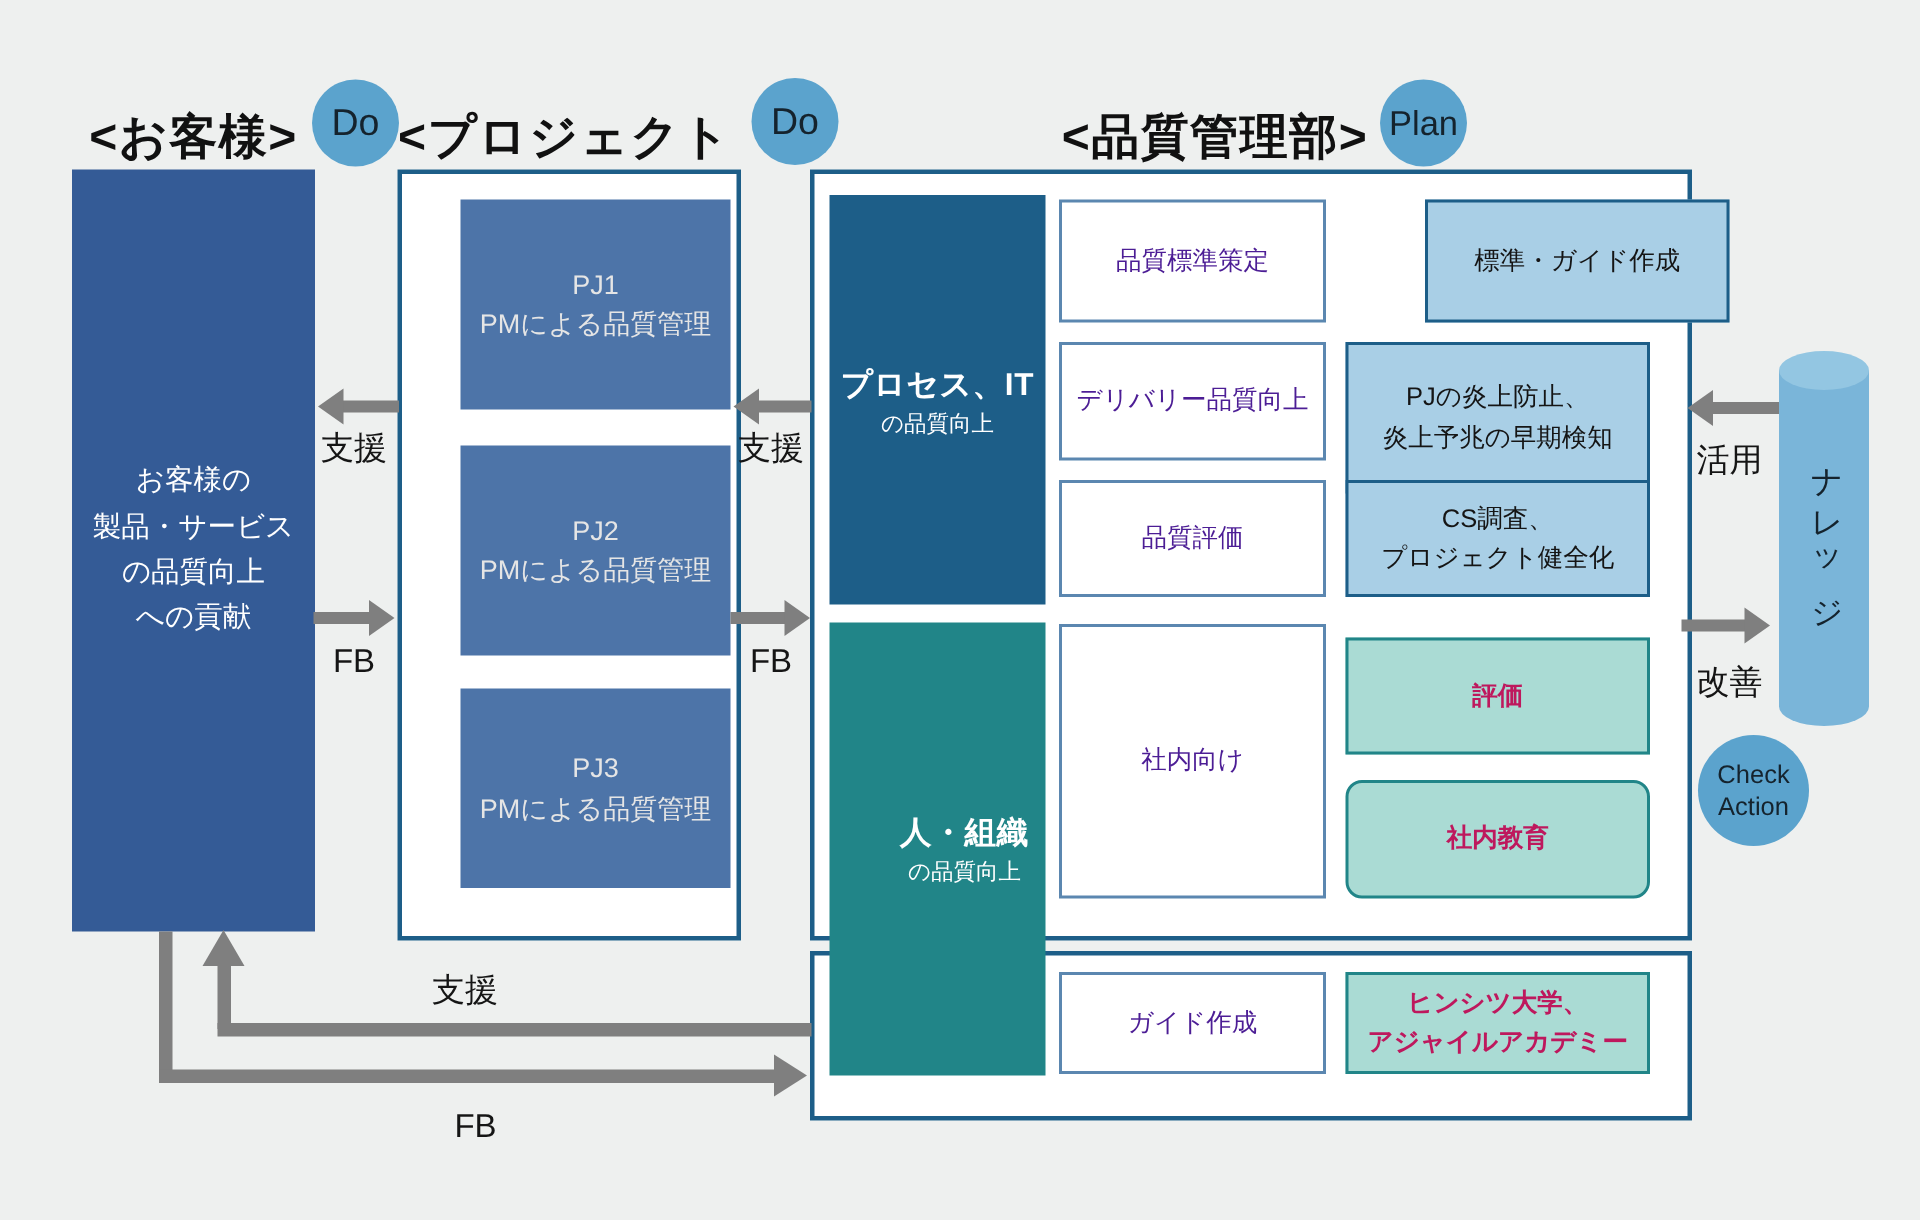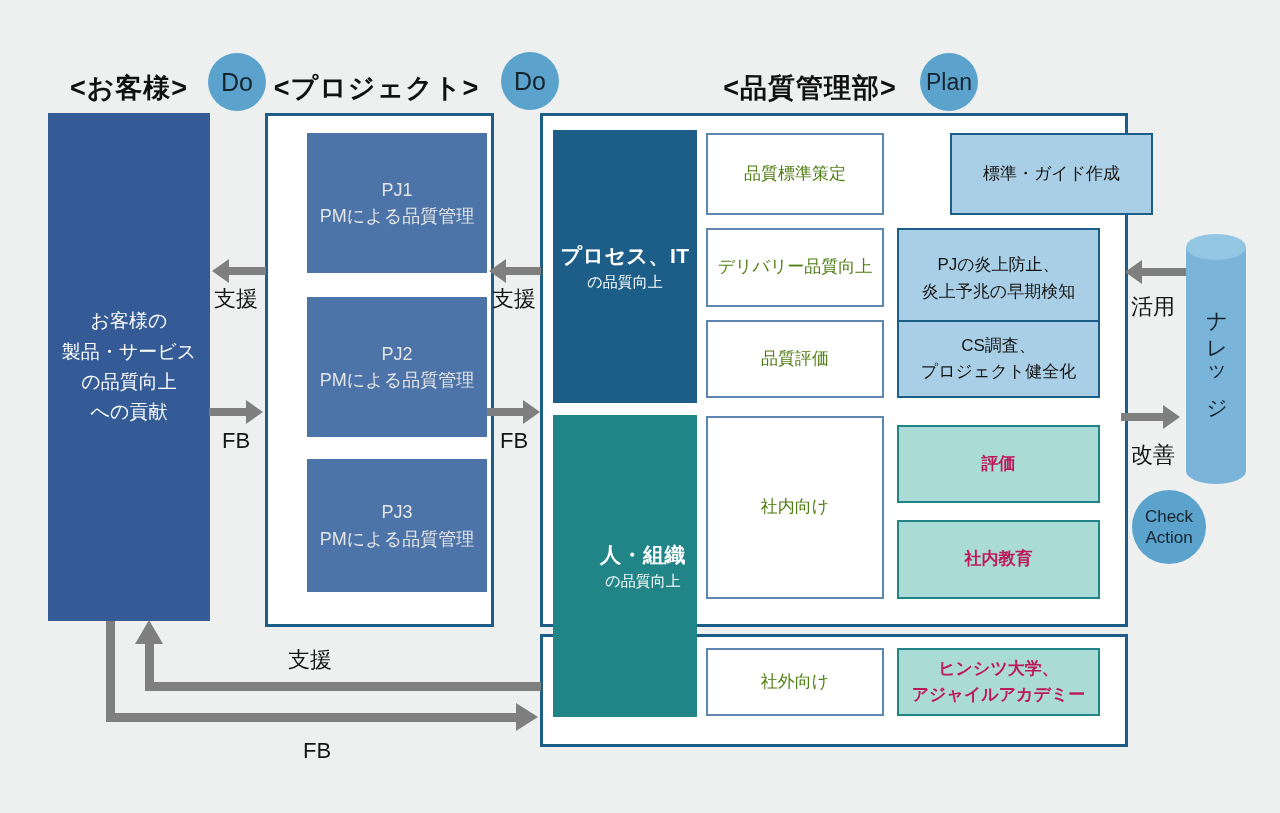--- a/index.html
+++ b/index.html
@@ -4,33 +4,33 @@
 <style>
   :root{
     --bg:#eef0ef; --navy:#345b96; --midblue:#4d74a8; --borderdark:#1d5e88;
     --teal:#218588; --lightblue:#a9cfe6; --lightteal:#aadbd4; --whiteborder:#5b87b0;
     --circle:#5ba3cd; --cylinder:#7ab5d9; --cylindertop:#93c6e2; --arrow:#7f7f7f;
   }
   html,body{margin:0;padding:0;}
   body{font-family:"Liberation Sans","DejaVu Sans",sans-serif;background:var(--bg);}
   #stage{position:relative;width:1280px;height:813px;background:var(--bg);overflow:hidden;}
   .abs{position:absolute;}
-  .hdr{font-weight:bold;font-size:27px;color:#111;text-align:center;letter-spacing:1px;}
+  .hdr{font-weight:bold;font-size:32px;color:#111;text-align:center;letter-spacing:1px;}
   .badge{border-radius:50%;background:var(--circle);display:flex;align-items:center;justify-content:center;
          color:#15232d;text-align:center;z-index:6;}
   .box{display:flex;align-items:center;justify-content:center;text-align:center;white-space:pre-line;box-sizing:border-box;}
   .customer{background:var(--navy);color:#fff;font-size:19px;line-height:1.6;}
   .outer{background:#ffffff;border:3px solid var(--borderdark);}
   .pj{background:var(--midblue);color:#e5e5e5;font-size:18px;line-height:1.45;margin-left:24px;}
   .pillar{color:#fff;flex-direction:column;z-index:5;}
   .pillar .t1{font-weight:bold;font-size:21px;letter-spacing:0.5px;}
   .pillar .t2{font-size:15px;margin-top:3px;}
   .p-it{background:var(--borderdark);}
   .p-org{background:var(--teal);padding-left:36px;}
-  .wbox{background:#fff;border:2px solid var(--whiteborder);font-size:17px;color:#4d7c0f;line-height:1.55;}
+  .wbox{background:#fff;border:2px solid var(--whiteborder);font-size:17px;color:#4c1d95;line-height:1.55;}
   .bbox{background:var(--lightblue);border:2px solid var(--borderdark);font-size:17px;color:#151515;line-height:1.55;}
   .tbox{background:var(--lightteal);border:2px solid var(--teal);font-size:17px;color:#be185d;line-height:1.55;font-weight:bold;}
   .lbl{font-size:22px;color:#151515;text-align:center;z-index:11;}
   #arrow-layer{position:absolute;left:0;top:0;z-index:10;pointer-events:none;}
   #cyl{z-index:4;}
   #knowledge-label{writing-mode:vertical-rl;font-size:21px;color:#15232d;letter-spacing:5px;z-index:5;}
   .check{font-size:17px;line-height:1.25;white-space:pre-line;}
 </style>
 </head>
 <body>
@@ -74,23 +74,23 @@
   <div class="abs box wbox" style="left:706px;top:320px;width:178px;height:78px;">品質評価</div>
   <div class="abs box wbox" style="left:706px;top:416px;width:178px;height:183px;">社内向け</div>
 
   <div class="abs box bbox" style="left:950px;top:133px;width:203px;height:82px;">標準・ガイド作成</div>
   <div class="abs box bbox" style="left:897px;top:228px;width:203px;height:101px;">PJの炎上防止、
 炎上予兆の早期検知</div>
   <div class="abs box bbox" style="left:897px;top:320px;width:203px;height:78px;">CS調査、
 プロジェクト健全化</div>
 
   <div class="abs box tbox" style="left:897px;top:425px;width:203px;height:78px;">評価</div>
-  <div class="abs box tbox" style="left:897px;top:520px;width:203px;height:79px;">社内教育</div>
+  <div class="abs box tbox" style="left:897px;top:520px;width:203px;height:79px;border-radius:11px;">社内教育</div>
 
-  <div class="abs box wbox" style="left:706px;top:648px;width:178px;height:68px;">社外向け</div>
+  <div class="abs box wbox" style="left:706px;top:648px;width:178px;height:68px;">ガイド作成</div>
   <div class="abs box tbox" style="left:897px;top:648px;width:203px;height:68px;">ヒンシツ大学、
 アジャイルアカデミー</div>
 
   <svg id="cyl" class="abs" style="left:1185px;top:233px;" width="62" height="252" viewBox="0 0 62 252">
     <ellipse cx="31" cy="238" rx="30" ry="13" fill="var(--cylinder)"></ellipse>
     <rect x="1" y="14" width="60" height="224" fill="var(--cylinder)"></rect>
     <ellipse cx="31" cy="14" rx="30" ry="13" fill="var(--cylindertop)"></ellipse>
   </svg>
   <div class="abs" id="knowledge-label" style="left:1203px;top:297px;">ナレッジ</div>
 

